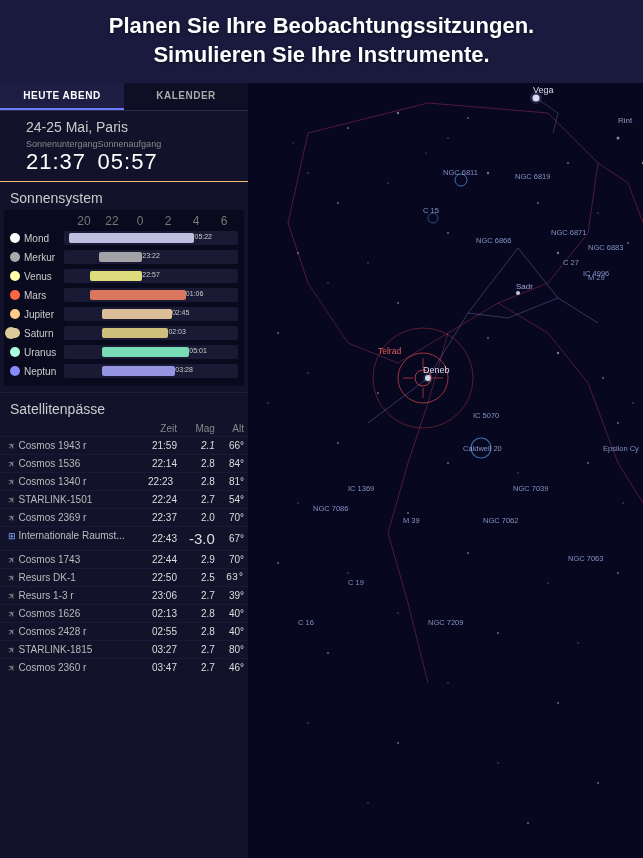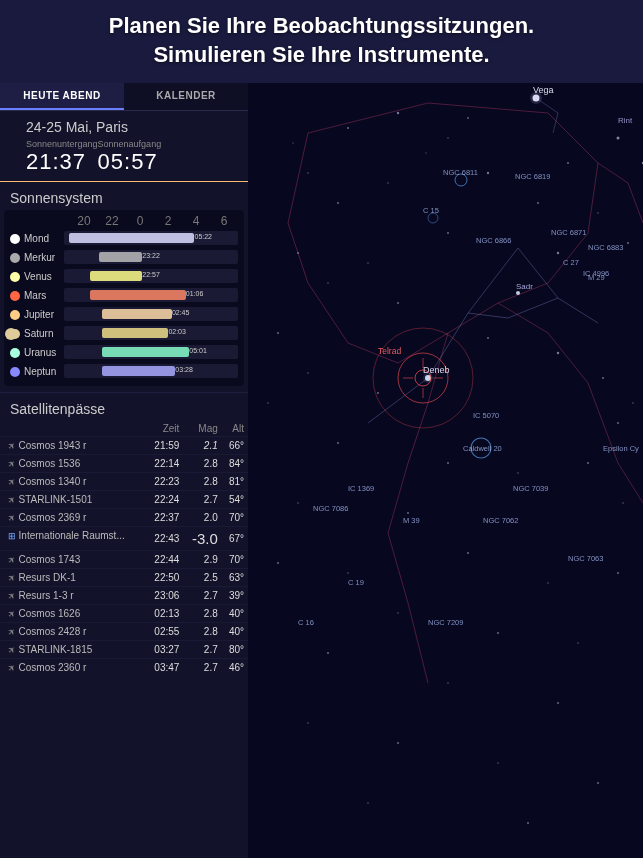--- a/index.html
+++ b/index.html
@@ -136,21 +136,21 @@
       display: flex;
       align-items: center;
       margin-bottom: 3px;
       height: 16px;
     }
     .planet-name {
       width: 54px;
       font-size: 10px;
       color: #ccc;
       display: flex;
-      align-items: flex-end;
+      align-items: flex-start;
       gap: 4px;
       flex-shrink: 0;
     }
     .planet-icon {
       width: 10px;
       height: 10px;
       border-radius: 50%;
       flex-shrink: 0;
     }
     .planet-chart {
@@ -395,21 +395,21 @@
               </td>
               <td style="font-size: 10px; text-align: right; padding: 3px 4px;">22:14</td>
               <td style="font-size: 10px; text-align: right; padding: 3px 4px;">2.8</td>
               <td style="font-size: 10px; text-align: right; padding: 3px 4px;">84°</td>
             </tr>
             <tr>
               <td style="display: flex; align-items: center; gap: 3px; font-size: 10px; color: rgb(187, 187, 187); padding: 3px 4px 3px 8px;">
                 <span style="font-size: 9px; flex-shrink: 0; color: rgb(136, 136, 136); transform: rotate(-45deg); display: inline-block;">✈</span>
                 <span>Cosmos 1340 r</span>
               </td>
-              <td style="font-size: 10px; text-align: right; padding: 3px 4px;">22:23</td>
+              <td style="font-size: 10px; text-align: left; padding: 3px 4px;">22:23</td>
               <td style="font-size: 10px; text-align: right; padding: 3px 4px;">2.8</td>
               <td style="font-size: 10px; text-align: right; padding: 3px 4px; margin-top: 28px;">81°</td>
             </tr>
             <tr>
               <td style="display: flex; align-items: center; gap: 3px; font-size: 10px; color: rgb(187, 187, 187); padding: 3px 4px 3px 8px;">
                 <span style="font-size: 9px; flex-shrink: 0; color: rgb(136, 136, 136); transform: rotate(-45deg); display: inline-block;">✈</span>
                 <span>STARLINK-1501</span>
               </td>
               <td style="font-size: 10px; text-align: right; padding: 3px 4px;">22:24</td>
               <td style="font-size: 10px; text-align: right; padding: 3px 4px;">2.7</td>
@@ -442,21 +442,21 @@
               <td style="font-size: 10px; text-align: right; padding: 3px 4px;">2.9</td>
               <td style="font-size: 10px; text-align: right; padding: 3px 4px;">70°</td>
             </tr>
             <tr>
               <td style="display: flex; align-items: center; gap: 3px; font-size: 10px; color: rgb(187, 187, 187); padding: 3px 4px 3px 8px;">
                 <span style="font-size: 9px; flex-shrink: 0; color: rgb(136, 136, 136); transform: rotate(-45deg); display: inline-block;">✈</span>
                 <span>Resurs DK-1</span>
               </td>
               <td style="font-size: 10px; text-align: right; padding: 3px 4px;">22:50</td>
               <td style="font-size: 10px; text-align: right; padding: 3px 4px;">2.5</td>
-              <td style="font-size: 10px; padding: 3px 4px;">63°</td>
+              <td style="font-size: 10px; padding: 3px 4px; font-family: Liberation Mono, monospace;">63°</td>
             </tr>
             <tr>
               <td style="display: flex; align-items: center; gap: 3px; font-size: 10px; color: rgb(187, 187, 187); padding: 3px 4px 3px 8px;">
                 <span style="font-size: 9px; flex-shrink: 0; color: rgb(136, 136, 136); transform: rotate(-45deg); display: inline-block;">✈</span>
                 <span>Resurs 1-3 r</span>
               </td>
               <td style="font-size: 10px; text-align: right; padding: 3px 4px;">23:06</td>
               <td style="font-size: 10px; text-align: right; padding: 3px 4px;">2.7</td>
               <td style="font-size: 10px; text-align: right; padding: 3px 4px;">39°</td>
             </tr>

